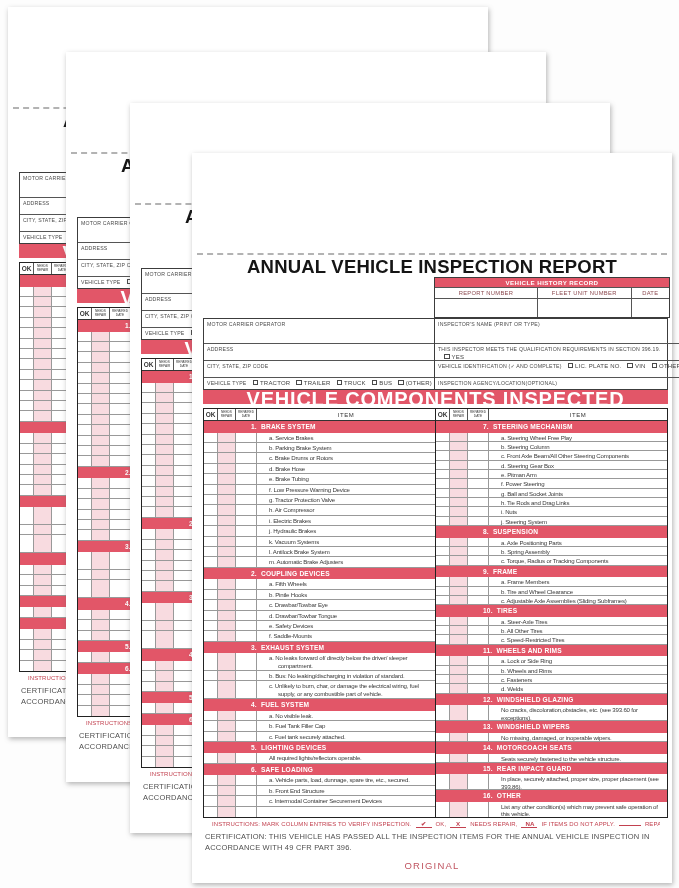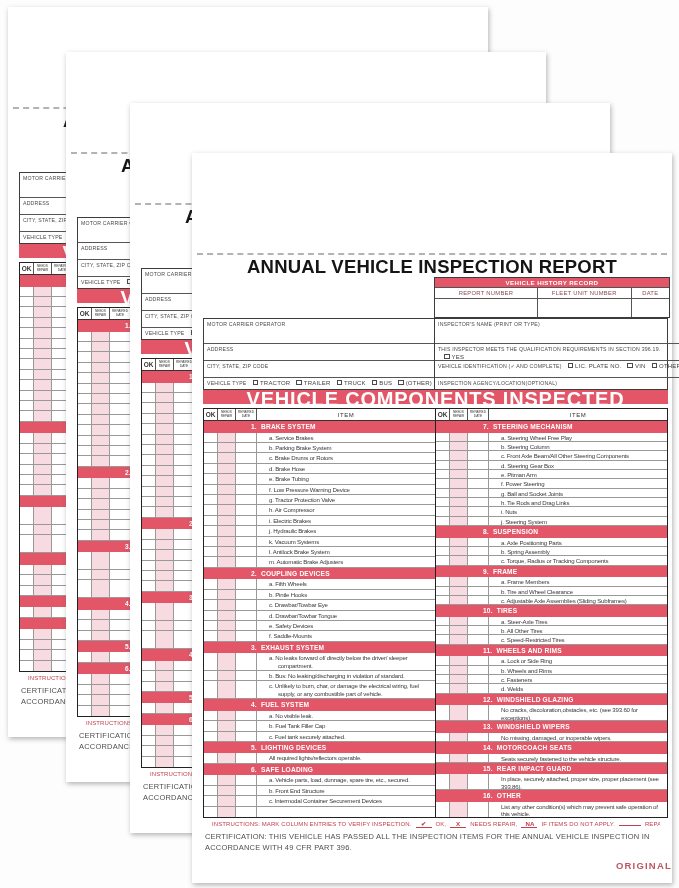--- a/index.html
+++ b/index.html
@@ -72,22 +72,22 @@
   .cspacer{flex:1 1 auto;}
 
   
   .instr{position:absolute;left:20px;top:667px;width:448px;font-size:6px;color:var(--ired);
          letter-spacing:.1px;white-space:nowrap;display:flex;align-items:baseline;gap:4px;overflow:hidden;}
   .imark{font-weight:bold;border-bottom:.8px solid var(--ired);padding:0 4px;min-width:8px;
          text-align:center;font-size:6.2px;}
   .imark:empty{min-width:14px;}
   .cert{position:absolute;left:13px;top:679px;width:462px;font-size:7.5px;line-height:10.5px;
         letter-spacing:.2px;color:#4f4f4f;}
-  .orig{position:absolute;left:0;top:707px;width:100%;text-align:right;font-size:9.5px;
-        letter-spacing:1.2px;color:#c05460;font-weight:bold;}
+  .orig{position:absolute;left:0;top:707px;width:100%;text-align:center;font-size:9.5px;
+        letter-spacing:1.2px;color:#c05460;}
 </style>
 </head>
 <body>
 
 <div class="canvas">
 
 <div class="form-page p1">
       <div class="perf"></div>
       <div class="title">ANNUAL VEHICLE INSPECTION REPORT</div>
 

